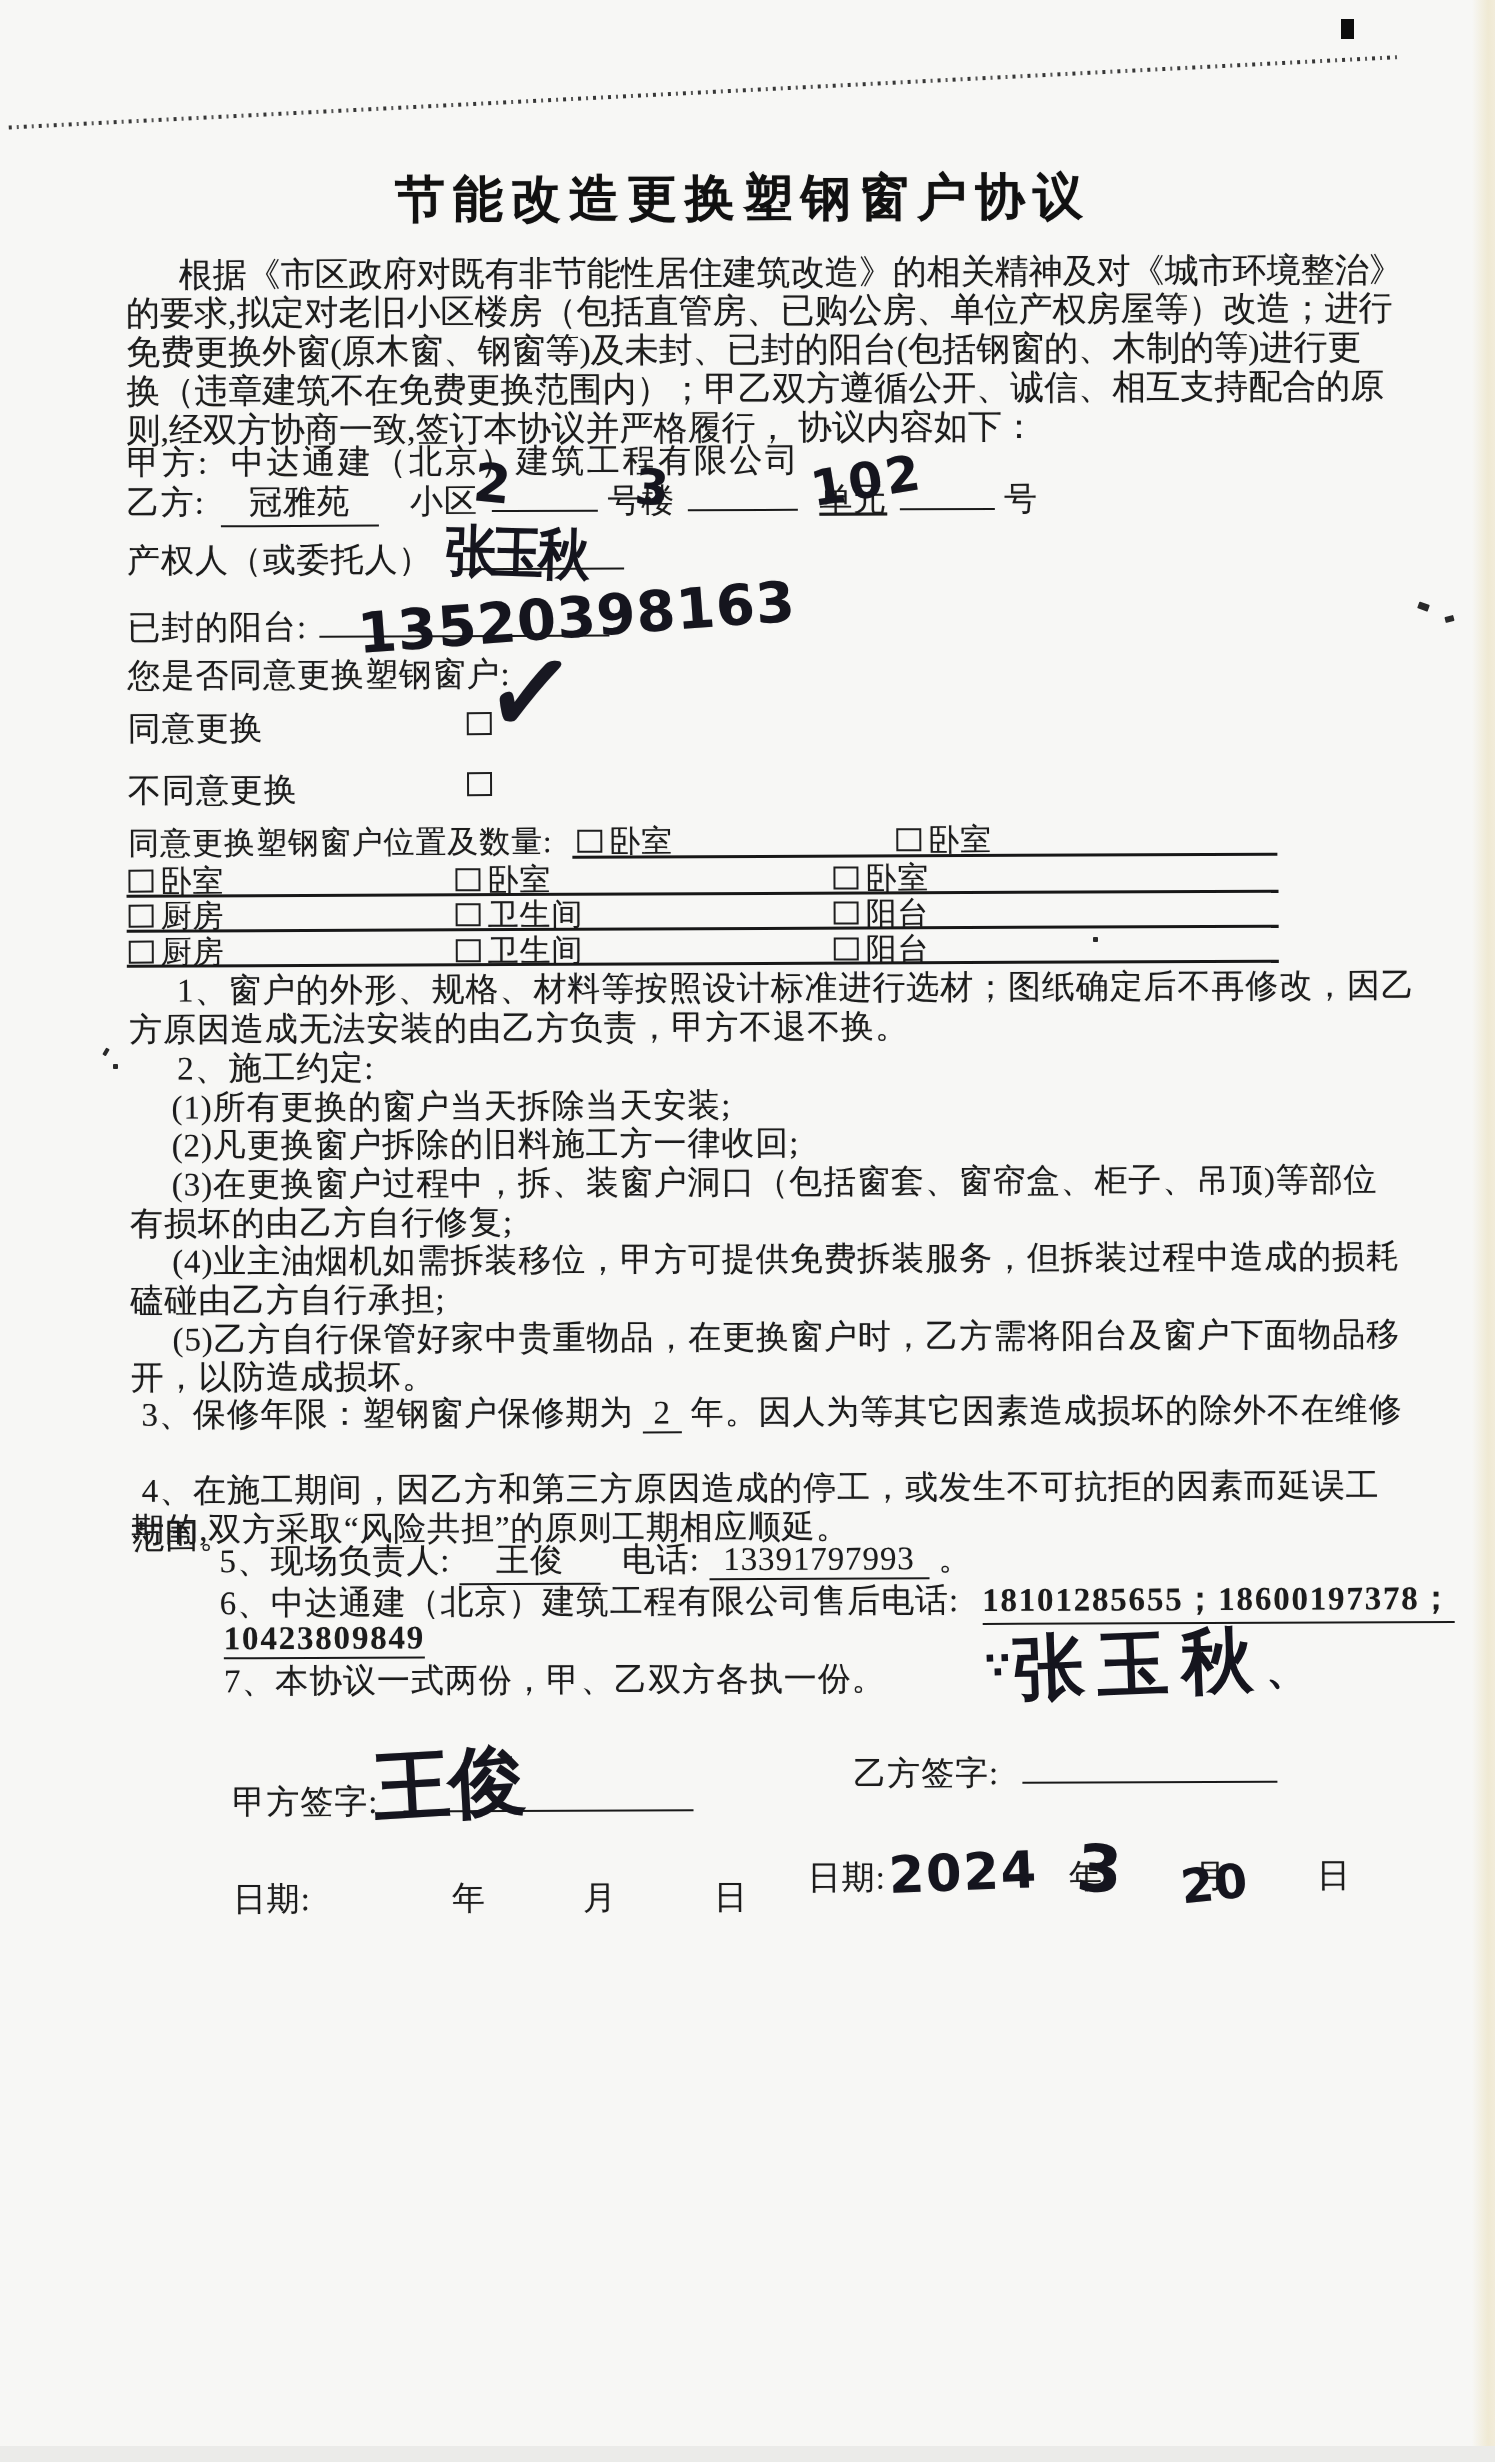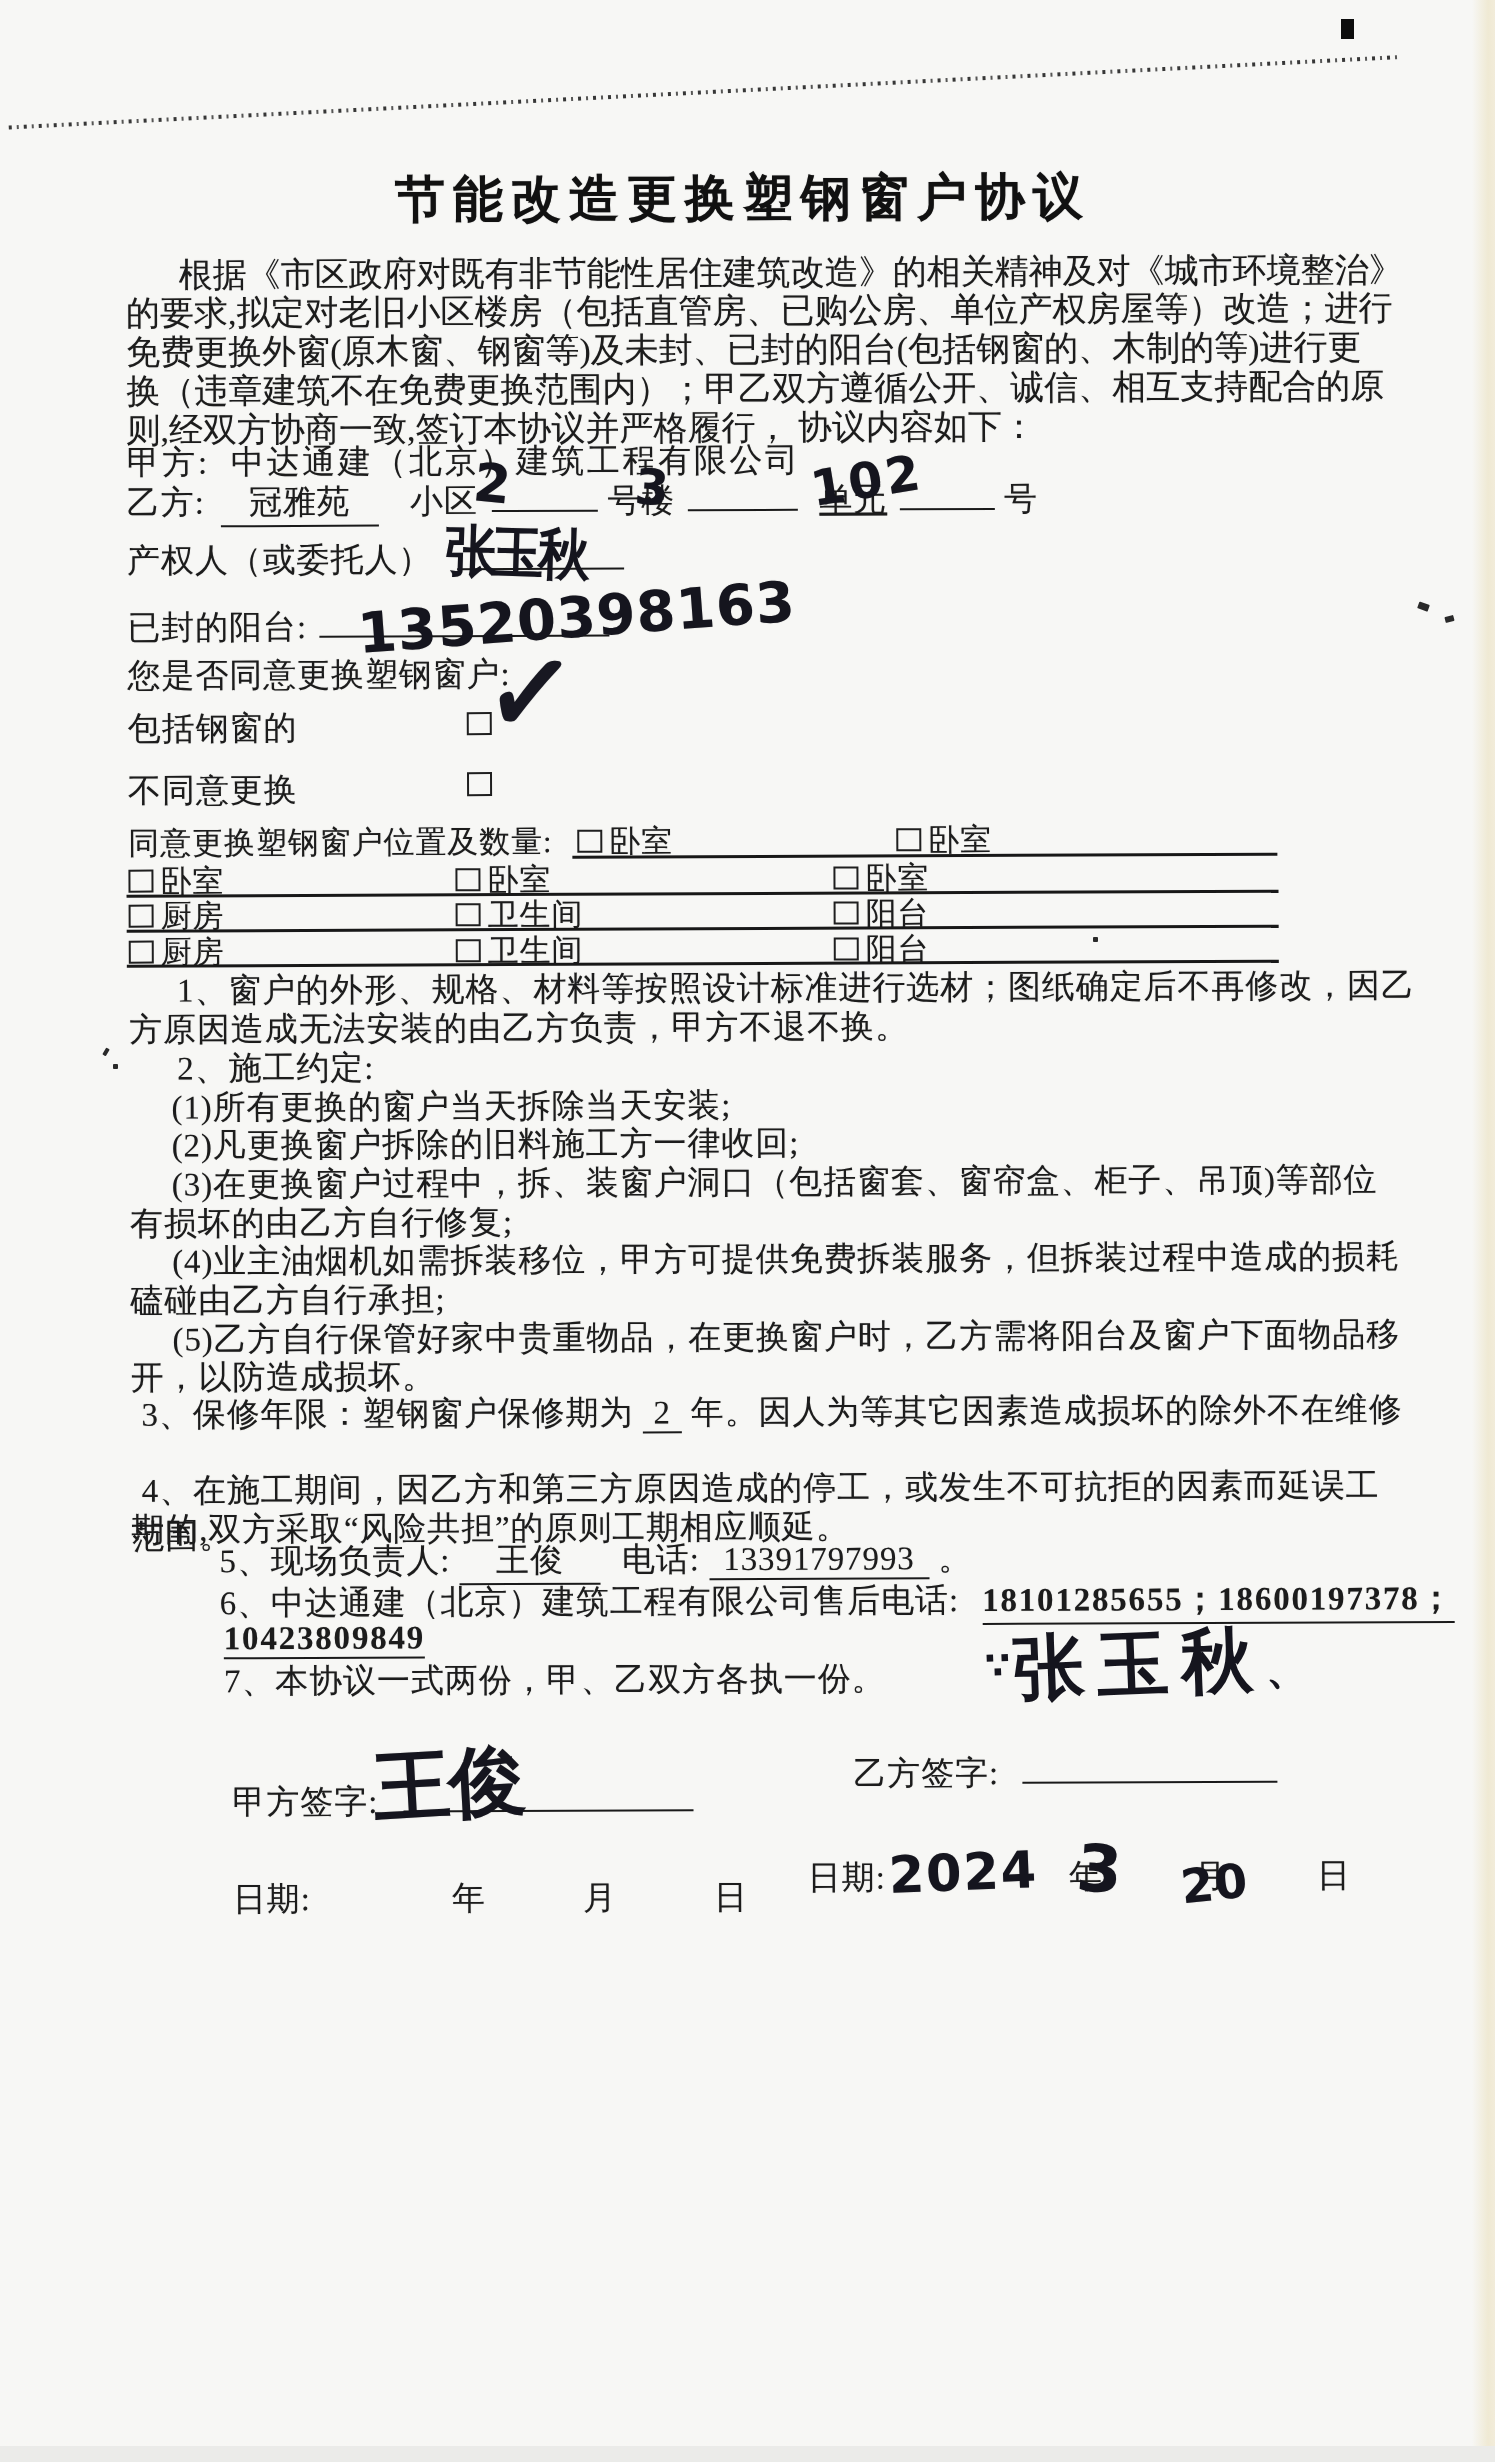--- a/index.html
+++ b/index.html
@@ -113,21 +113,21 @@
 
     <div class="ln" style="top:603px;">
       <span>已封的阳台:</span>
       <span class="u" style="min-width:290px;margin-left:3.5px;"></span>
       <span class="hw" style="left:230px;top:-19.3px;font-size:56px;transform:rotate(-4deg);letter-spacing:0.9px;">13520398163</span>
     </div>
 
     <div class="ln" style="top:651px;">您是否同意更换塑钢窗户:</div>
 
     <div class="ln" style="top:704px;">
-      <span>包括钢窗的</span>
+      <span>同意更换</span>
       <span class="cbx" style="position:absolute;left:339px;top:7px;"></span>
       <span class="check" style="left:359px;top:-63px;">✓</span>
     </div>
 
     <div class="ln" style="top:766px;">
       <span>不同意更换</span>
       <span class="cbx" style="position:absolute;left:339px;top:5.3px;"></span>
     </div>
 
     <div>

